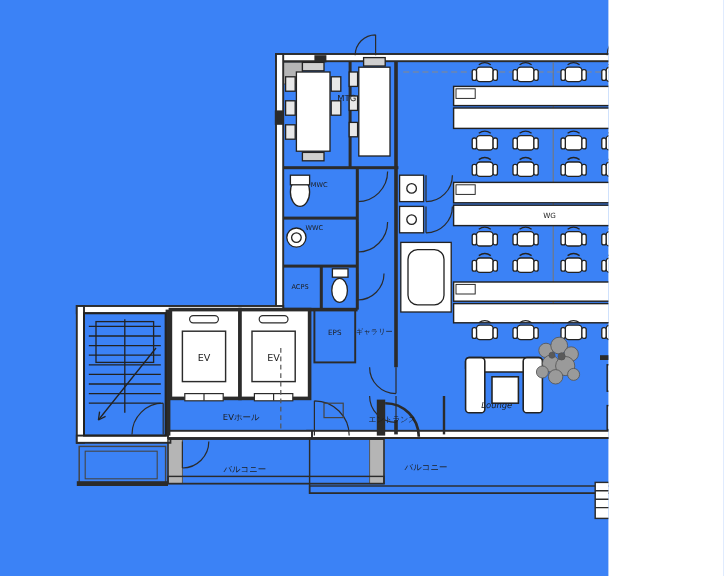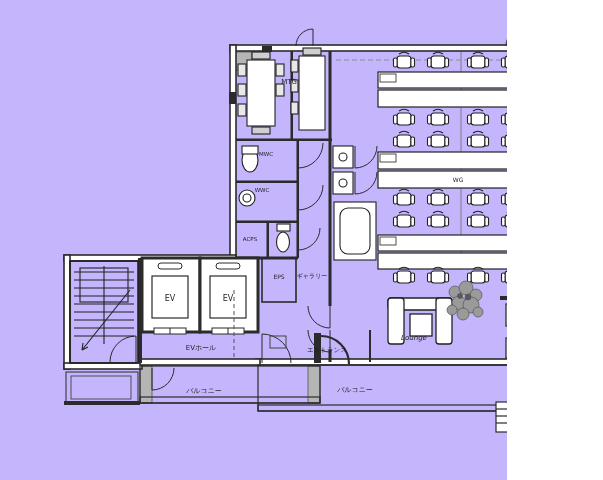--- a/index.html
+++ b/index.html
@@ -1,16 +1,16 @@
 <!DOCTYPE html>
 <html><head>
 <meta charset="utf-8">
 <style>
   html,body{margin:0;padding:0;background:#ffffff;}
-  .stage{position:relative;width:507px;height:480px;background:#c4b5fd;overflow:hidden;
+  .stage{position:relative;width:507px;height:480px;background:#3b82f6;overflow:hidden;
          font-family:"DejaVu Sans",sans-serif;text-decoration:underline;}
   svg{position:absolute;left:0;top:0;}
   svg text{font-family:"DejaVu Sans",sans-serif;fill:#1c1c1c;}
   .lbl{text-anchor:middle;}
   .lbl-lounge{font-style:italic;}
 </style>
 </head>
 <body>
 
 <div class="stage">

